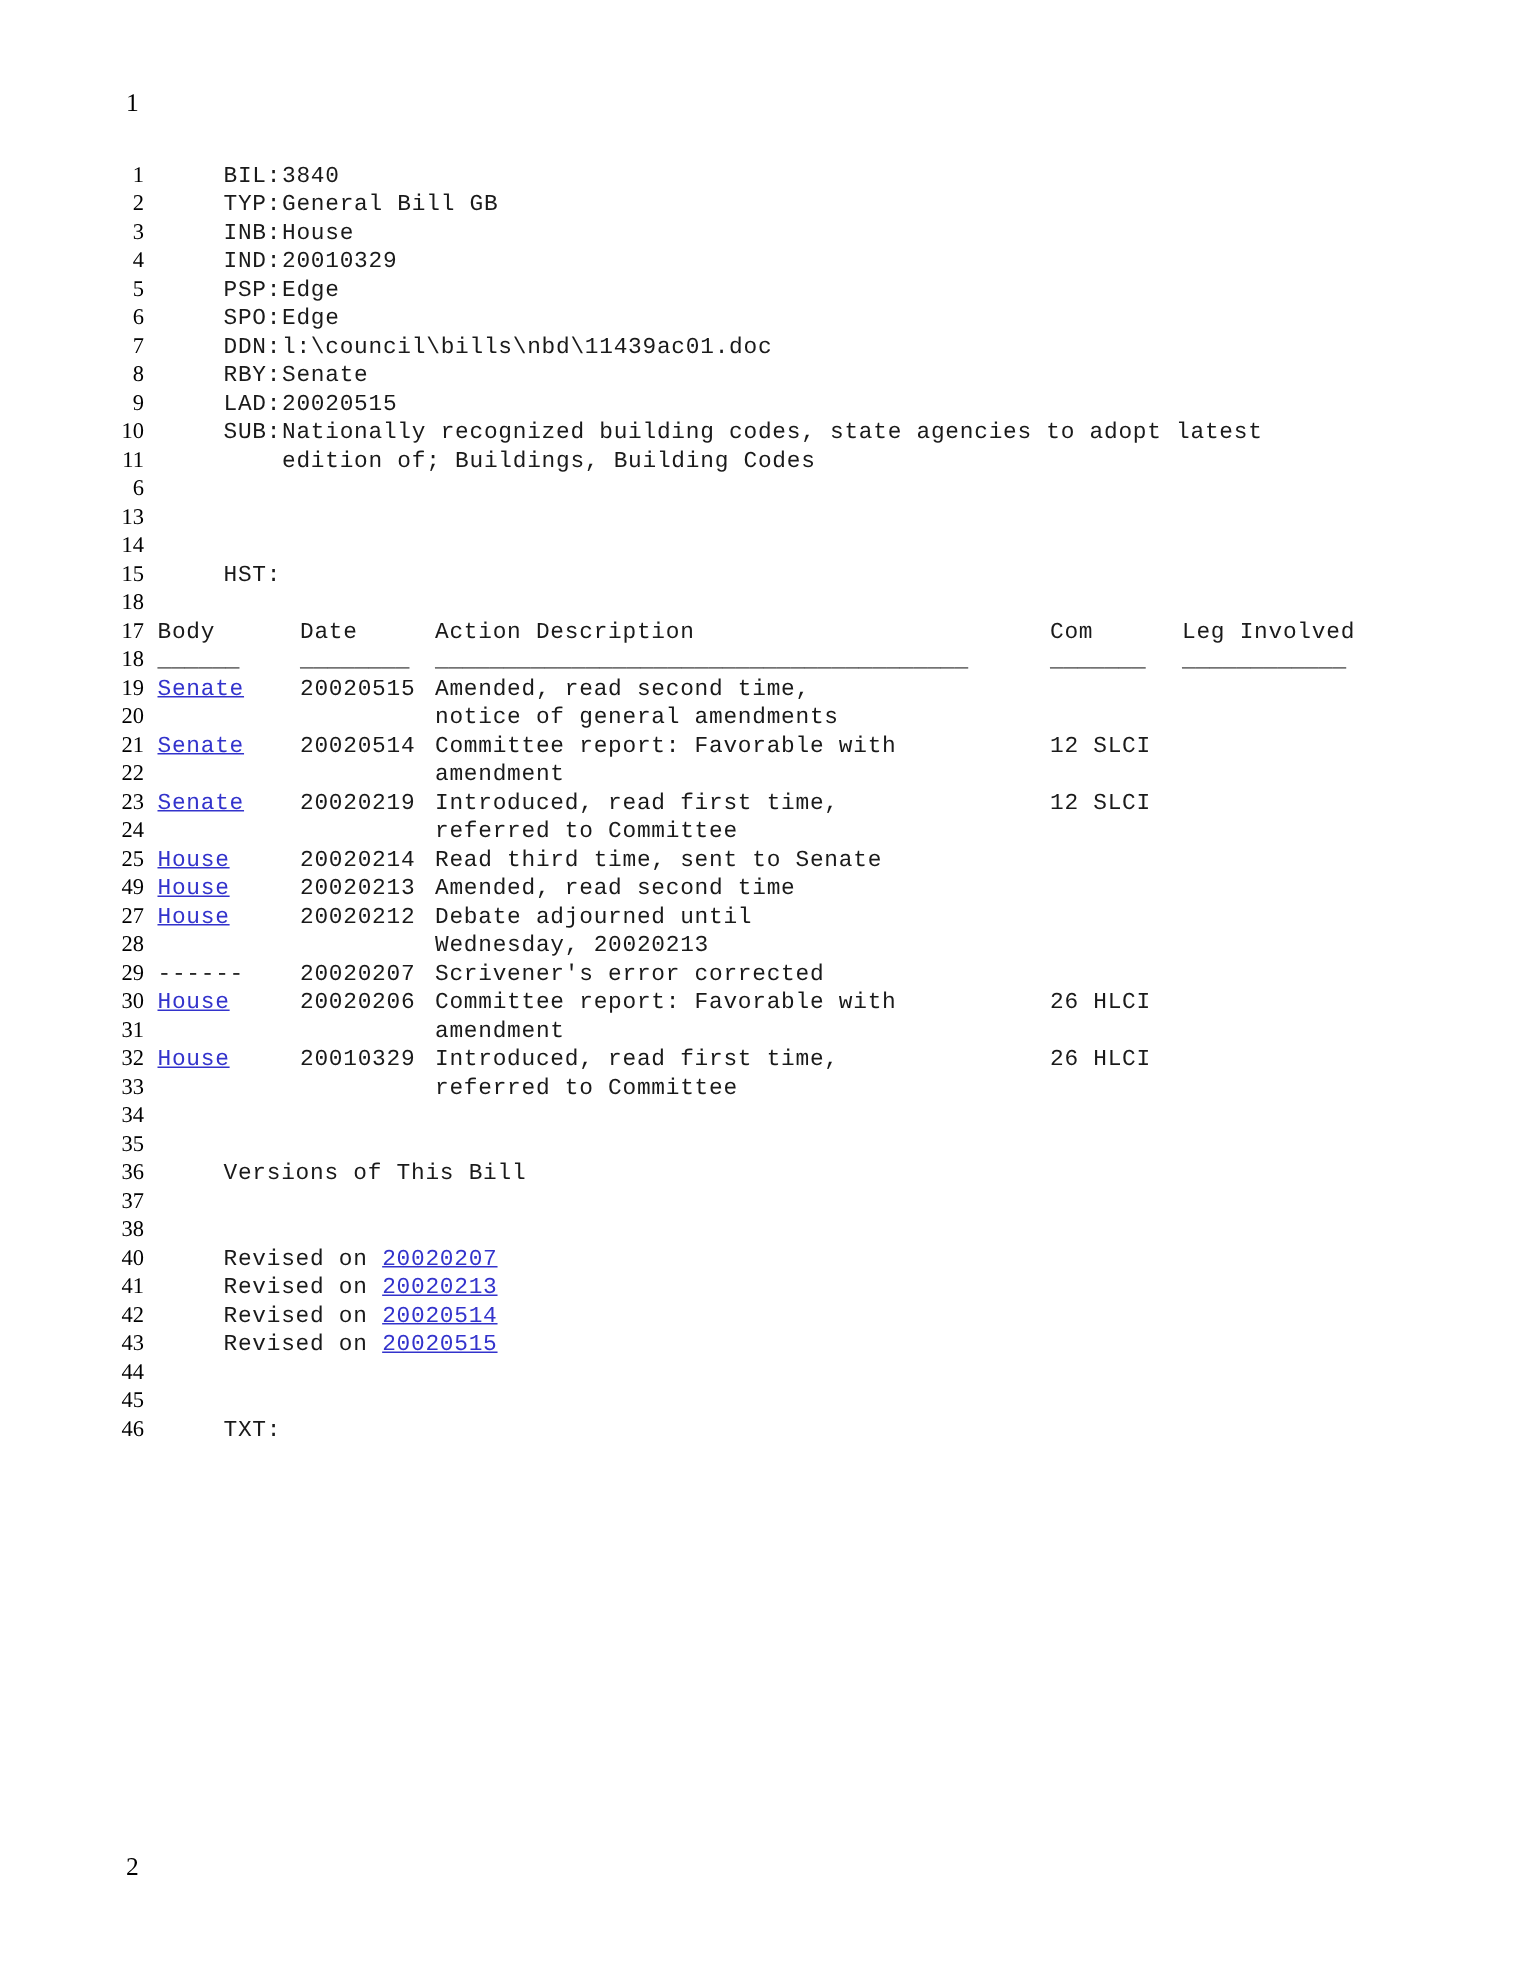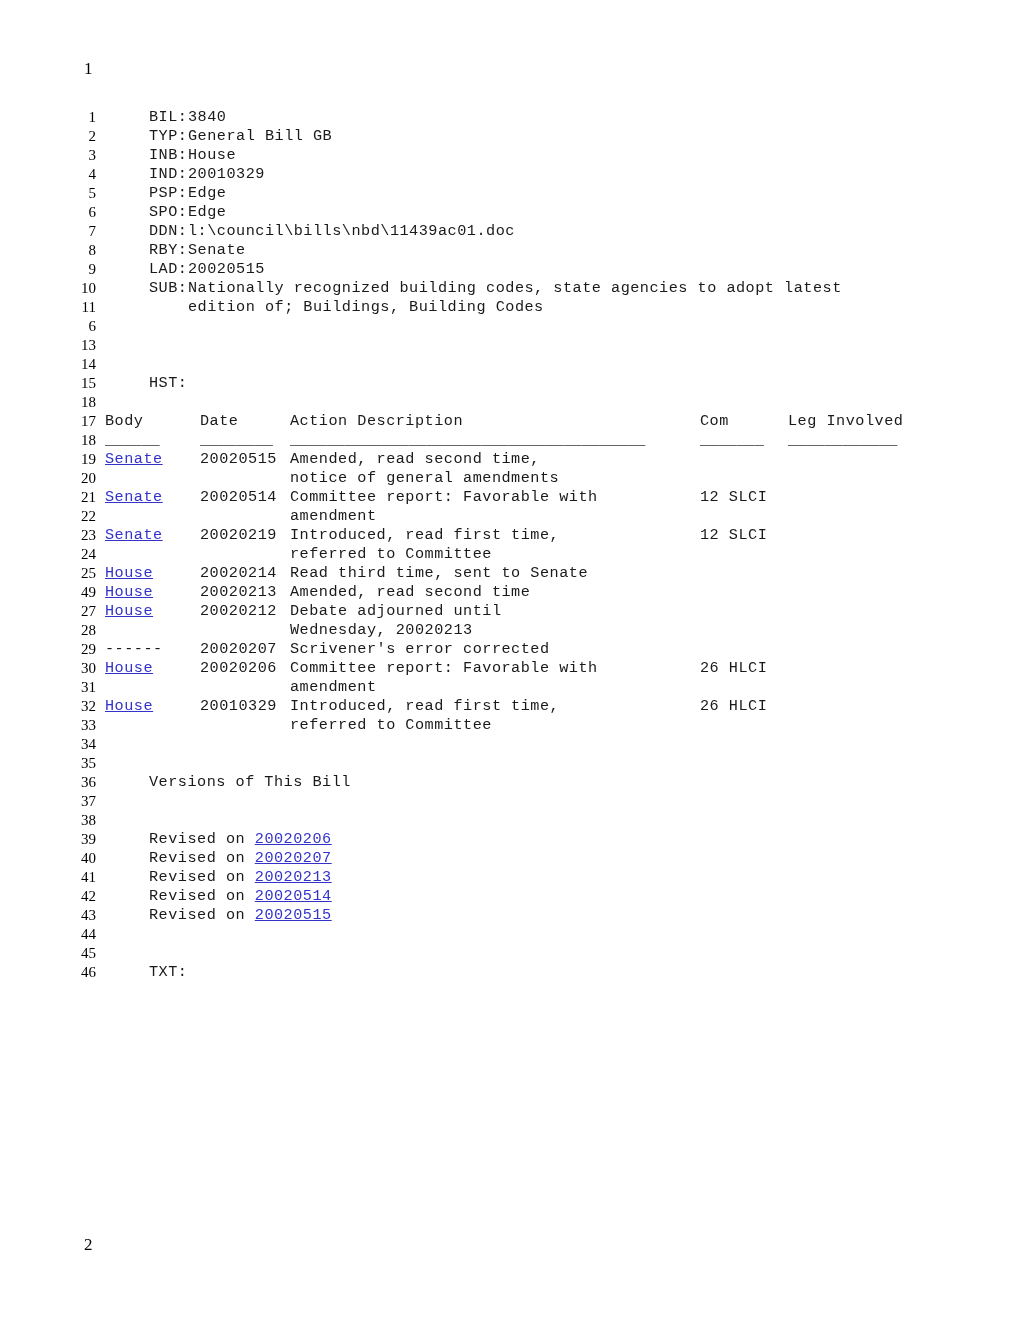--- a/index.html
+++ b/index.html
@@ -122,21 +122,20 @@
       <div class="ln-row"><span class="gutter">29</span><span class="content col-body">------</span><span class="content col-date">20020207</span><span class="content col-desc">Scrivener's error corrected</span></div>
       <div class="ln-row"><span class="gutter">30</span><span class="content col-body"><span class="link">House</span></span><span class="content col-date">20020206</span><span class="content col-desc">Committee report: Favorable with</span><span class="content col-com">26 HLCI</span></div>
       <div class="ln-row"><span class="gutter">31</span><span class="content col-desc">amendment</span></div>
       <div class="ln-row"><span class="gutter">32</span><span class="content col-body"><span class="link">House</span></span><span class="content col-date">20010329</span><span class="content col-desc">Introduced, read first time,</span><span class="content col-com">26 HLCI</span></div>
       <div class="ln-row"><span class="gutter">33</span><span class="content col-desc">referred to Committee</span></div>
       <div class="ln-row"><span class="gutter">34</span></div>
       <div class="ln-row"><span class="gutter">35</span></div>
       <div class="ln-row"><span class="gutter">36</span><span class="content col-label">Versions of This Bill</span></div>
       <div class="ln-row"><span class="gutter">37</span></div>
       <div class="ln-row"><span class="gutter">38</span></div>
-      <div class="ln-row"><span class="gutter">39</span><span class="content col-label">Revised on <span class="link">20020206</span></span></div>
       <div class="ln-row"><span class="gutter">40</span><span class="content col-label">Revised on <span class="link">20020207</span></span></div>
       <div class="ln-row"><span class="gutter">41</span><span class="content col-label">Revised on <span class="link">20020213</span></span></div>
       <div class="ln-row"><span class="gutter">42</span><span class="content col-label">Revised on <span class="link">20020514</span></span></div>
       <div class="ln-row"><span class="gutter">43</span><span class="content col-label">Revised on <span class="link">20020515</span></span></div>
       <div class="ln-row"><span class="gutter">44</span></div>
       <div class="ln-row"><span class="gutter">45</span></div>
       <div class="ln-row"><span class="gutter">46</span><span class="content col-label">TXT:</span></div>
     </div>
 
   <div class="page-marker page-marker-bottom">2</div>

